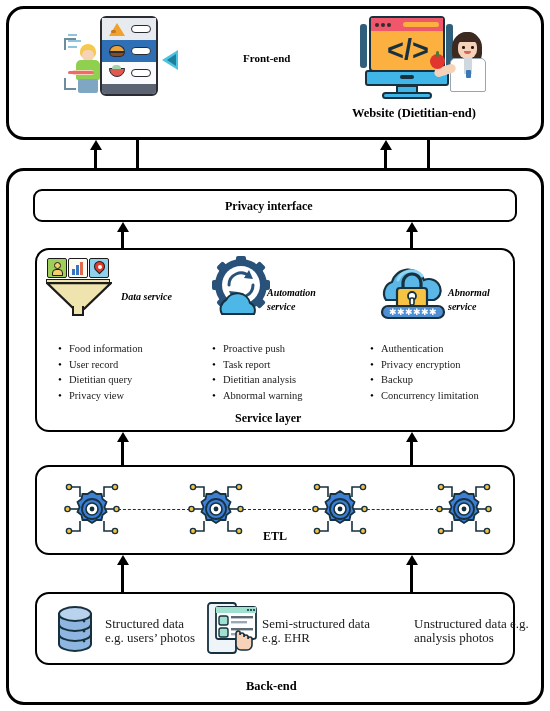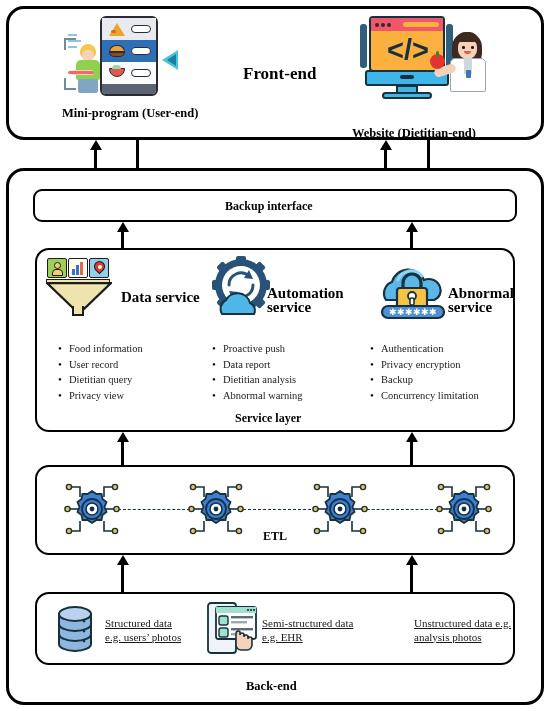--- a/index.html
+++ b/index.html
@@ -49,27 +49,27 @@
     font-size: 10.5px; line-height: 15.5px; color: #1a1a1a;
     white-space: nowrap;
   }
   .bullets .bdot {
     display: inline-block; width: 11px; flex: 0 0 11px;
     font-size: 11px; color: #000;
   }
 
   
   .svc-title {
-    position: absolute; font-weight: bold; font-size: 15px;
-    line-height: 14px; color: #000;
+    position: absolute; font-weight: bold; font-size: 10px;
+    line-height: 14px; color: #000; font-style: italic;
   }
 
   
   .ds-cap {
-    position: absolute; font-size: 11px; line-height: 13.5px; color: #1a1a1a; text-decoration: underline;
+    position: absolute; font-size: 13px; line-height: 13.5px; color: #1a1a1a;
   }
 
   
   .icon { position: absolute; }
   .ic { position: absolute; }
 
   
   .phone-body {
     position: absolute; border: 2px solid #2b2b33; border-radius: 6px;
     background: #f1f3f6;
@@ -91,21 +91,21 @@
   .skin { background: #f6d2b8; }
   .hair-dk { background: #3c2a20; }
 </style>
 </head>
 <body>
 
 <div id="diagram">
 
   <div class="panel" style="left:6px; top:6px; width:538px; height:134px;"></div>
 
-  <div class="lbl" style="left:243px; top:64px; font-size:17px;">Front-end</div>
+  <div class="lbl" style="left:243px; top:52px; font-size:11px;">Front-end</div>
 
   <div class="icon" style="left:62px; top:14px; width:120px; height:84px;">
 
     <div class="phone-body ic" style="left:38px; top:2px; width:58px; height:80px;"></div>
     <div class="ic" style="left:40px; top:4px; width:54px; height:22px; background:#e7eaef;"></div>
     <div class="ic" style="left:40px; top:26px; width:54px; height:22px; background:#2f6fb5;"></div>
     <div class="ic" style="left:40px; top:48px; width:54px; height:22px; background:#fafbfc;"></div>
     <div class="ic" style="left:40px; top:70px; width:54px; height:10px; background:#5a6472; border-radius:0 0 4px 4px;"></div>
 
     <div class="ic" style="left:47px; top:9px; width:0;height:0; border-left:8px solid transparent; border-right:8px solid transparent; border-bottom:13px solid #f0a22e;"></div>
@@ -132,21 +132,20 @@
     <div class="ic" style="left:18px; top:30px; width:16px; height:14px; background:#f5c94f; border-radius:8px 8px 5px 5px;"></div>
     <div class="ic skin" style="left:20px; top:36px; width:12px; height:11px; border-radius:5px;"></div>
     <div class="ic" style="left:14px; top:46px; width:24px; height:20px; background:#8fd14f; border-radius:5px 5px 2px 2px;"></div>
     <div class="ic" style="left:16px; top:65px; width:20px; height:14px; background:#7fa7c4; border-radius:2px;"></div>
     <div class="ic skin" style="left:10px; top:56px; width:22px; height:5px; border-radius:3px;"></div>
     <div class="ic" style="left:6px; top:57px; width:26px; height:2.5px; background:#f06a6a; border-radius:2px;"></div>
     <div class="ic" style="left:6px; top:20px; width:9px; height:2px; background:#8ec5dd;"></div>
     <div class="ic" style="left:6px; top:26px; width:13px; height:2px; background:#8ec5dd;"></div>
     <div class="ic" style="left:6px; top:32px; width:9px; height:2px; background:#8ec5dd;"></div>
   </div>
-  <div class="lbl" style="left:62px; top:106px; font-size:12.5px;">Mini-program (User-end)</div>
 
   <div class="icon" style="left:360px; top:12px; width:130px; height:88px;">
 
     <div class="ic" style="left:0px; top:12px; width:7px; height:44px; background:#2f5f7a; border-radius:3px;"></div>
     <div class="ic" style="left:86px; top:12px; width:7px; height:44px; background:#2f5f7a; border-radius:3px;"></div>
 
     <div class="mon-screen ic" style="left:9px; top:4px; width:76px; height:56px;"></div>
     <div class="mon-head ic" style="left:11px; top:6px; width:72px; height:13px;"></div>
     <div class="ic" style="left:15px; top:10.5px; width:4px;height:4px; border-radius:50%; background:#2d2d35;"></div>
     <div class="ic" style="left:21px; top:10.5px; width:4px;height:4px; border-radius:50%; background:#2d2d35;"></div>
@@ -166,38 +165,38 @@
     <div class="ic" style="left:102px; top:34px; width:2.6px;height:2.6px; border-radius:50%; background:#23170f;"></div>
     <div class="ic" style="left:111px; top:34px; width:2.6px;height:2.6px; border-radius:50%; background:#23170f;"></div>
     <div class="ic" style="left:104px; top:39px; width:7px; height:3px; background:#d4635c; border-radius:0 0 4px 4px;"></div>
     <div class="ic" style="left:90px; top:46px; width:36px; height:34px; background:#ffffff; border:1.6px solid #9aa5ad; border-radius:5px 5px 2px 2px;"></div>
     <div class="ic" style="left:104px; top:46px; width:8px; height:16px; background:#cfd8de;"></div>
     <div class="ic" style="left:106px; top:58px; width:5px; height:8px; background:#3a78b5; border-radius:1px;"></div>
     <div class="ic skin" style="left:74px; top:54px; width:22px; height:9px; border-radius:5px; transform:rotate(-18deg);"></div>
     <div class="ic" style="left:70px; top:42px; width:15px; height:15px; background:#e0362e; border-radius:50%;"></div>
     <div class="ic" style="left:76px; top:39px; width:2.5px; height:6px; background:#4a7a33; border-radius:2px;"></div>
   </div>
-  <div class="lbl" style="left:352px; top:106px; font-size:12.5px;margin-top:20px;">Website (Dietitian-end)</div>
+  <div class="lbl" style="left:352px; top:106px; font-size:12.5px;">Website (Dietitian-end)</div>
 
   <div class="conn vline" style="left:94px; top:150px; height:36px;"></div>
   <div class="arrowhead arrow-up" style="left:89.5px; top:140px;"></div>
 
   <div class="conn vline" style="left:136px; top:140px; height:36px;"></div>
   <div class="arrowhead arrow-down" style="left:131.5px; top:176px;"></div>
 
   <div class="conn vline" style="left:384px; top:150px; height:36px;"></div>
   <div class="arrowhead arrow-up" style="left:379.5px; top:140px;"></div>
 
   <div class="conn vline" style="left:427px; top:140px; height:36px;"></div>
   <div class="arrowhead arrow-down" style="left:422.5px; top:176px;"></div>
 
   <div class="panel" style="left:6px; top:168px; width:538px; height:537px;"></div>
 
   <div class="panel thin" style="left:33px; top:189px; width:484px; height:33px; border-radius:9px;"></div>
-  <div class="lbl" style="left:225px; top:199px; font-size:12px;">Backup interface</div>
+  <div class="lbl" style="left:225px; top:199px; font-size:12px;">Privacy interface</div>
 
   <div class="conn vline" style="left:121px; top:232px; height:17px;"></div>
   <div class="arrowhead arrow-up" style="left:116.5px; top:222px;"></div>
   <div class="conn vline" style="left:410px; top:232px; height:17px;"></div>
   <div class="arrowhead arrow-up" style="left:405.5px; top:222px;"></div>
 
   <div class="panel thin" style="left:35px; top:248px; width:480px; height:184px; border-radius:14px;"></div>
 
   <div class="icon" style="left:46px; top:258px; width:72px; height:58px;">
     <div class="card ic" style="left:1px; top:0px; width:20px; height:20px; background:#9fcf5b;"></div>
@@ -290,21 +289,21 @@
       </div>
   </div>
 
   <div class="bullets" style="left:212px; top:341px;">
     <div class="row">
         <span class="bdot">•</span>
         <span>Proactive push</span>
       </div>
     <div class="row">
         <span class="bdot">•</span>
-        <span>Data report</span>
+        <span>Task report</span>
       </div>
     <div class="row">
         <span class="bdot">•</span>
         <span>Dietitian analysis</span>
       </div>
     <div class="row">
         <span class="bdot">•</span>
         <span>Abnormal warning</span>
       </div>
   </div>

